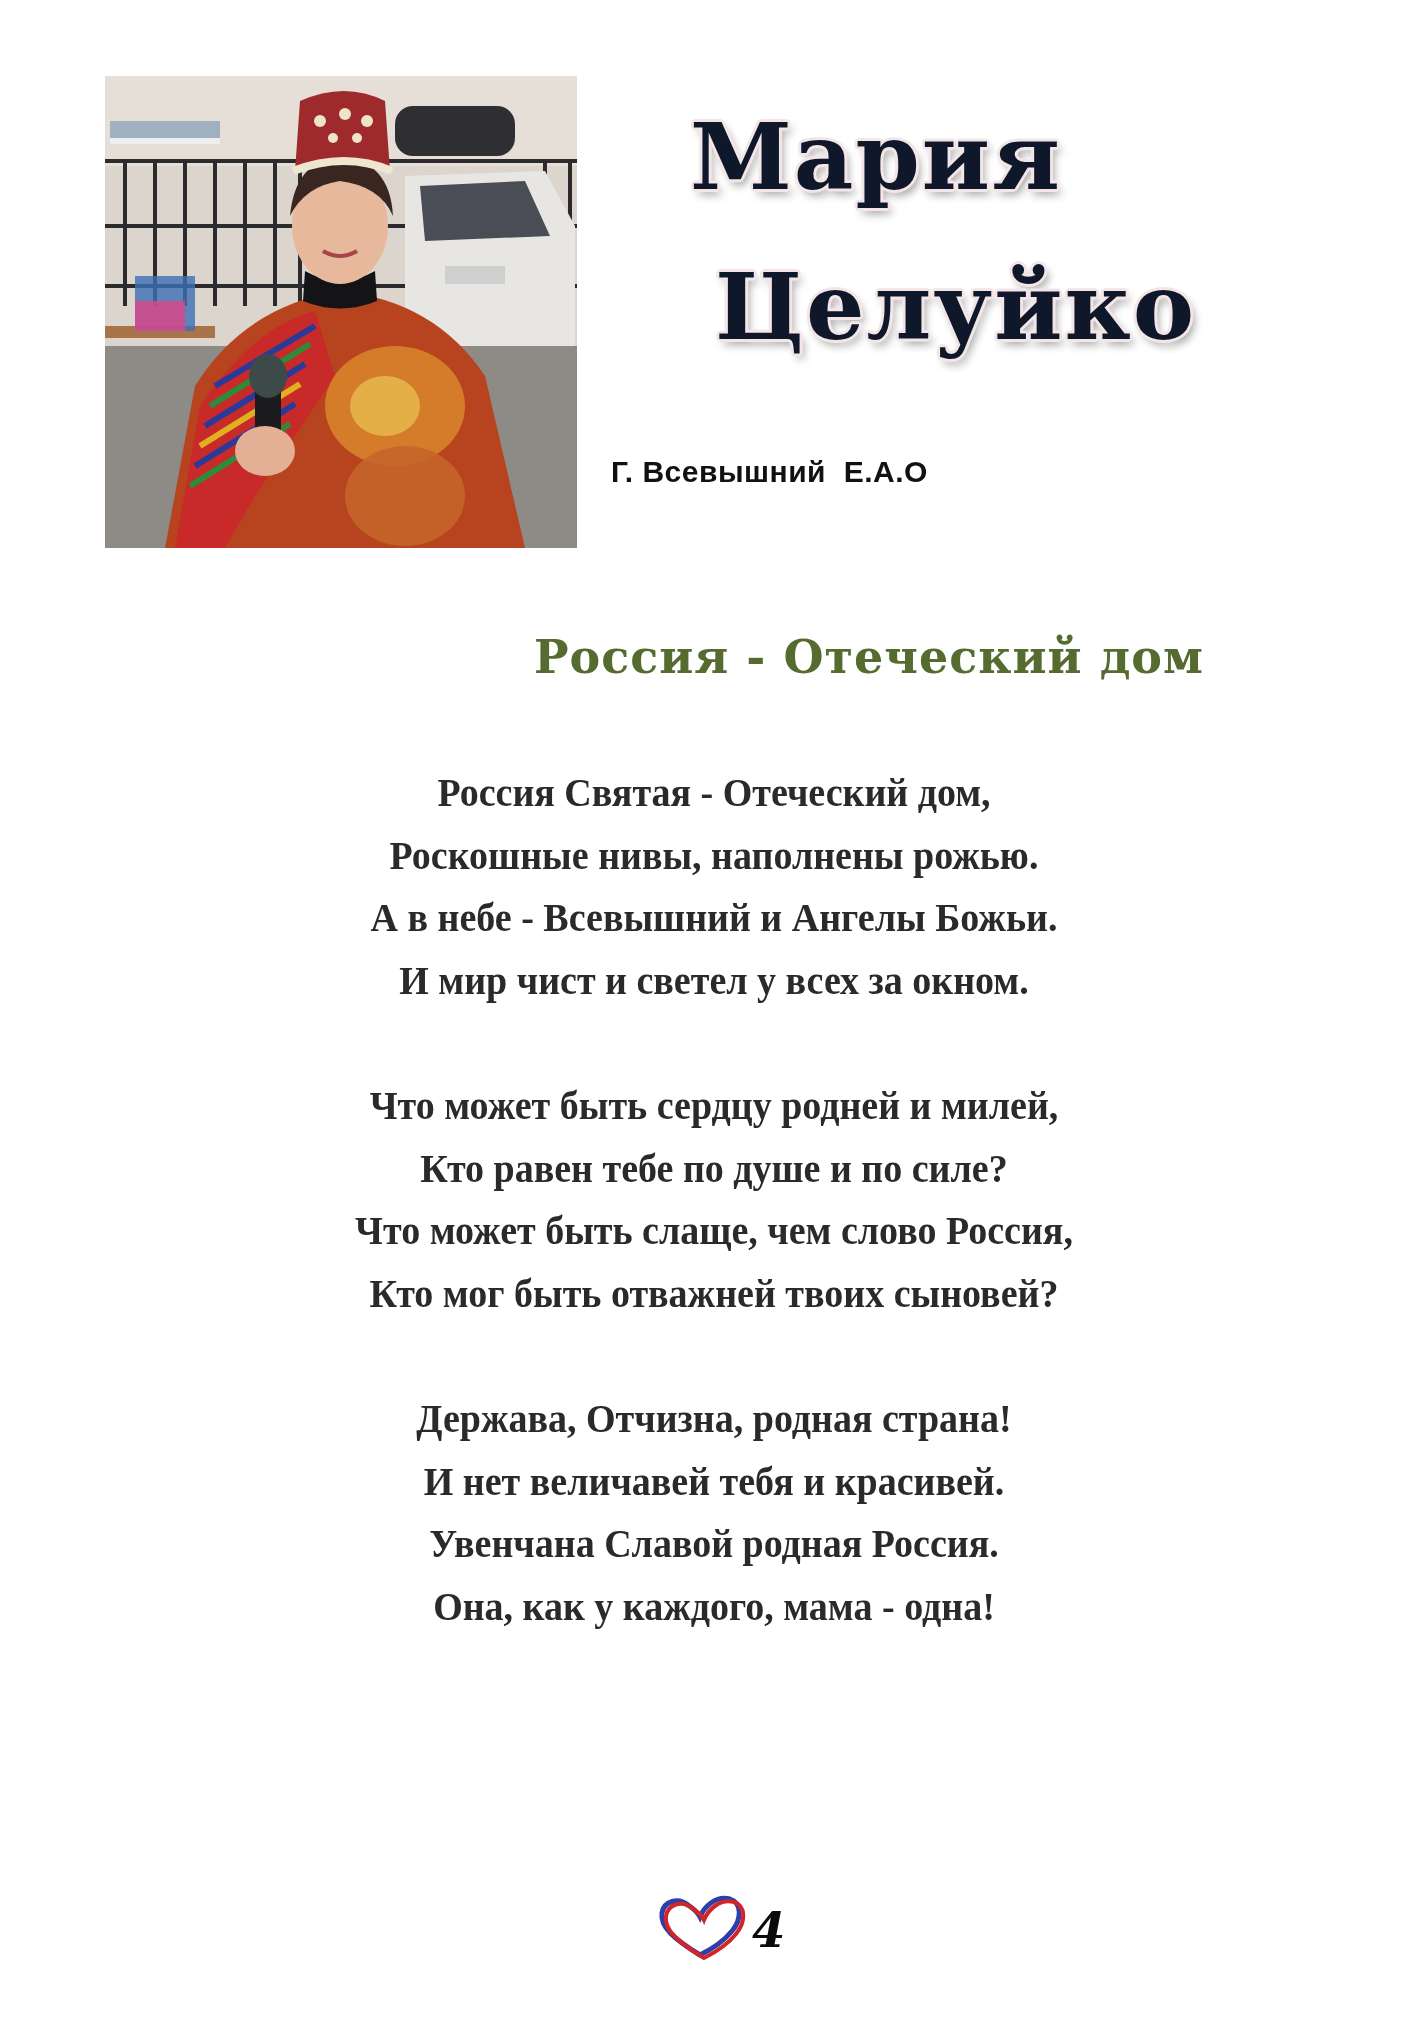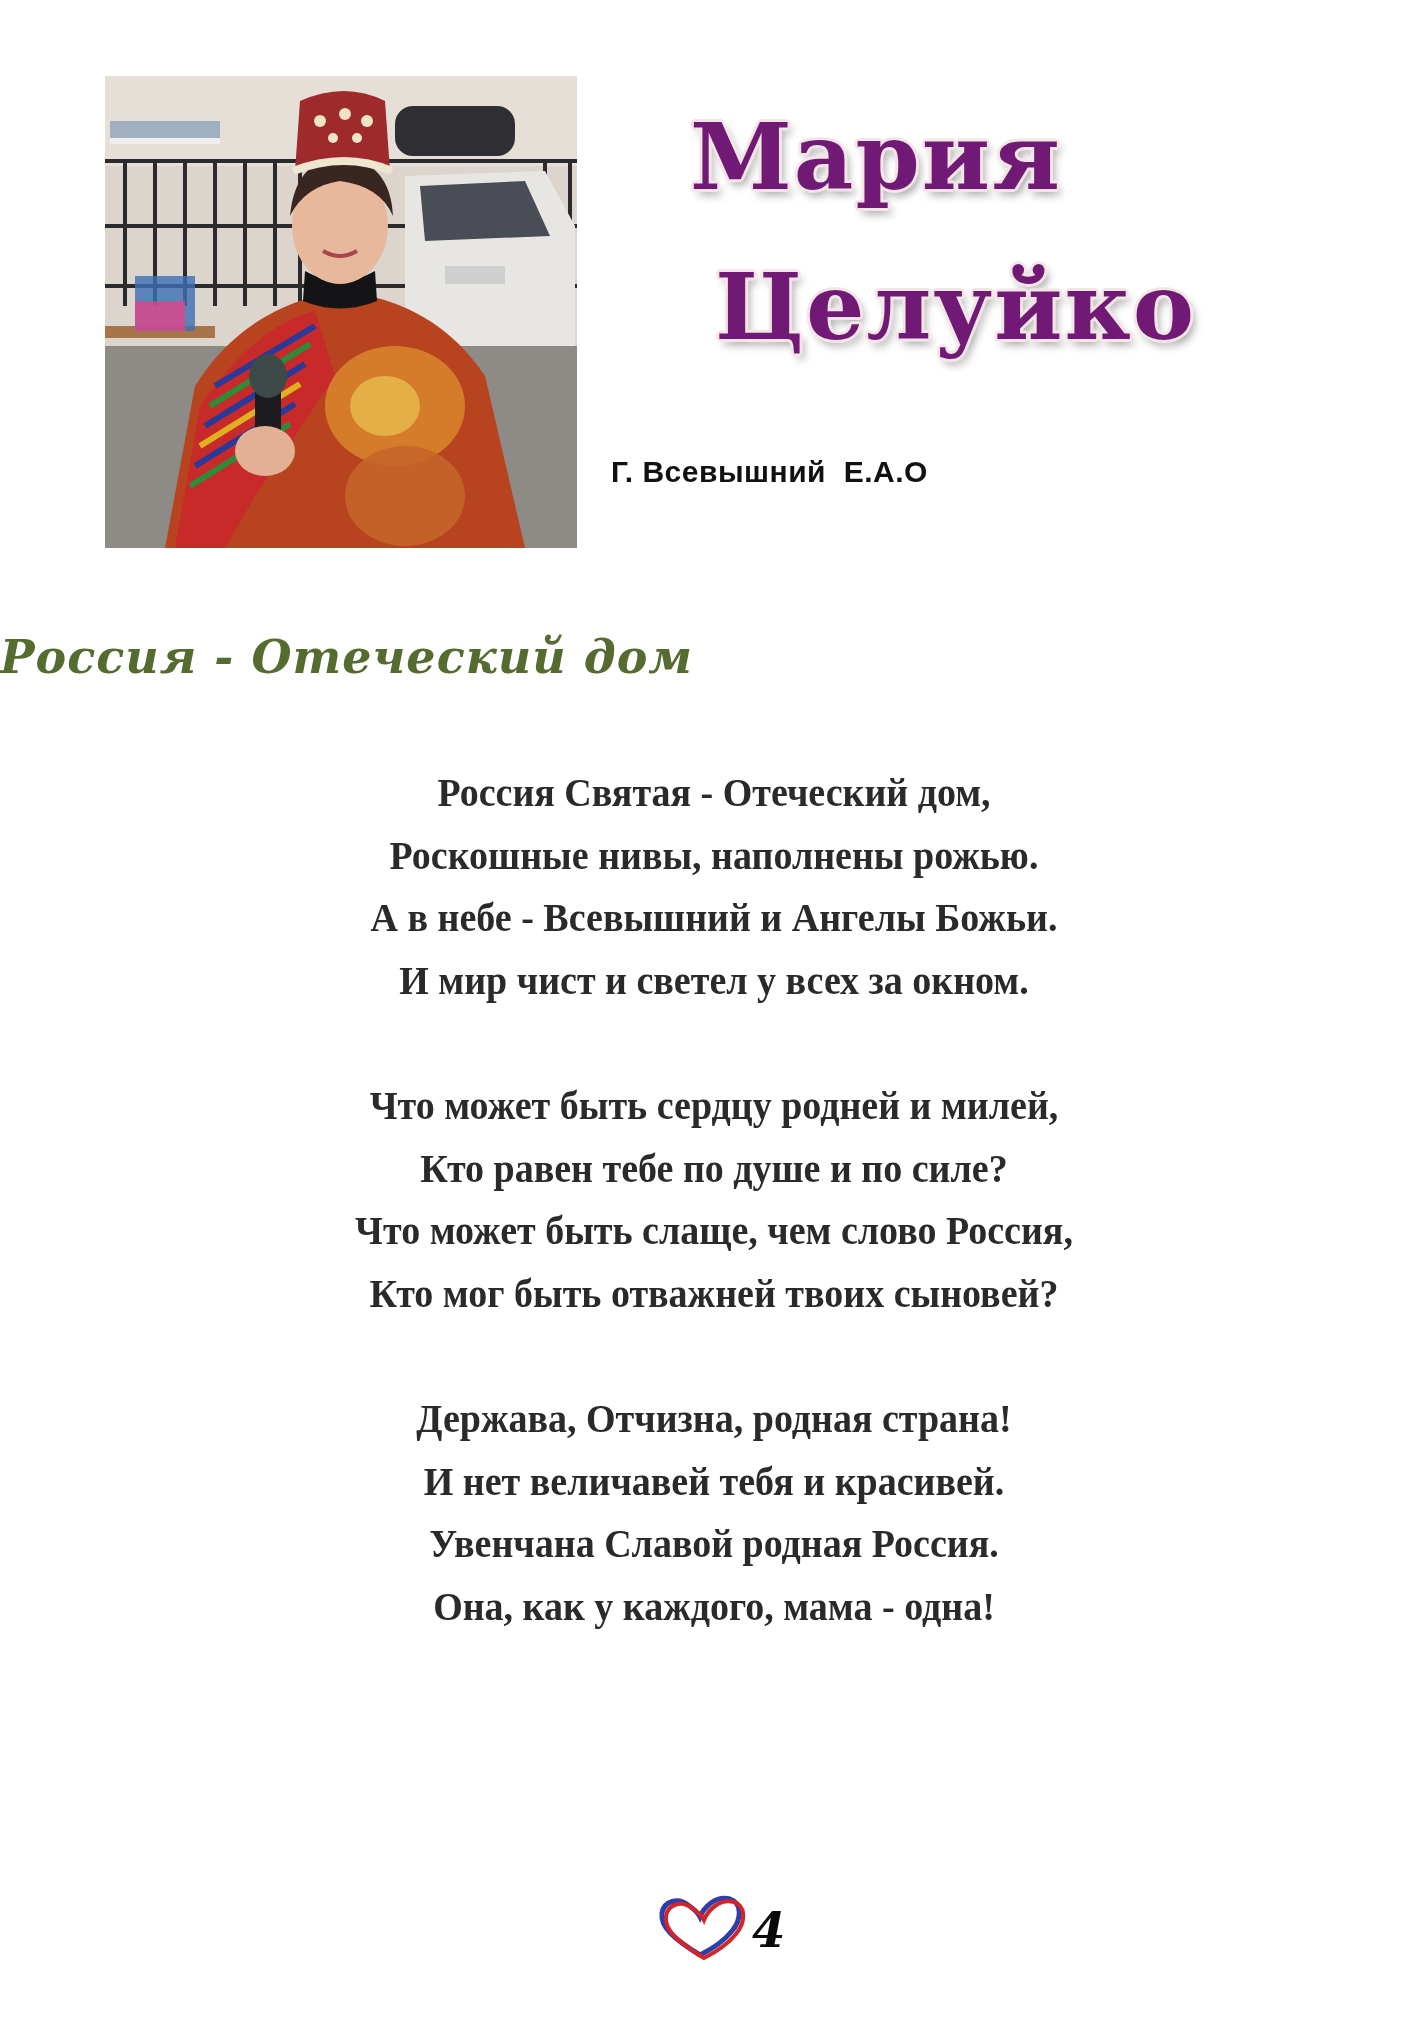--- a/index.html
+++ b/index.html
@@ -23,21 +23,21 @@
       overflow: hidden;
       background: linear-gradient(180deg, #e6e0da 0%, #ddd6cf 30%, #b6b1ad 55%, #8d8883 100%);
     }
     .photo svg { width: 100%; height: 100%; display: block; }
 
     .author-name {
       position: absolute;
       left: 690px;
       top: 82px;
       width: 520px;
-      color: #701a75;
+      color: #0f172a;
       font-family: "DejaVu Serif", serif;
       font-weight: bold;
       font-size: 92px;
       line-height: 150px;
       letter-spacing: 2px;
       text-shadow:
         -2px -2px 0 #f4e6e6, 2px -2px 0 #f4e6e6, -2px 2px 0 #f4e6e6, 2px 2px 0 #f4e6e6,
         0 -3px 0 #f4e6e6, 0 3px 0 #f4e6e6, -3px 0 0 #f4e6e6, 3px 0 0 #f4e6e6,
         4px 6px 8px rgba(0,0,0,0.35);
     }
@@ -54,24 +54,23 @@
       color: #111111;
       letter-spacing: 0.5px;
       white-space: pre;
     }
 
     .poem-title {
       position: absolute;
       left: 0;
       width: 1204px;
       top: 630px;
-      text-align: left;
+      text-align: right;
       font-family: "DejaVu Serif", serif;
       font-weight: bold;
-      font-style: italic;
       font-size: 46px;
       color: #556b2f;
       letter-spacing: 1px;
     }
 
     .poem {
       position: absolute;
       left: 0;
       top: 762px;
       width: 1428px;

